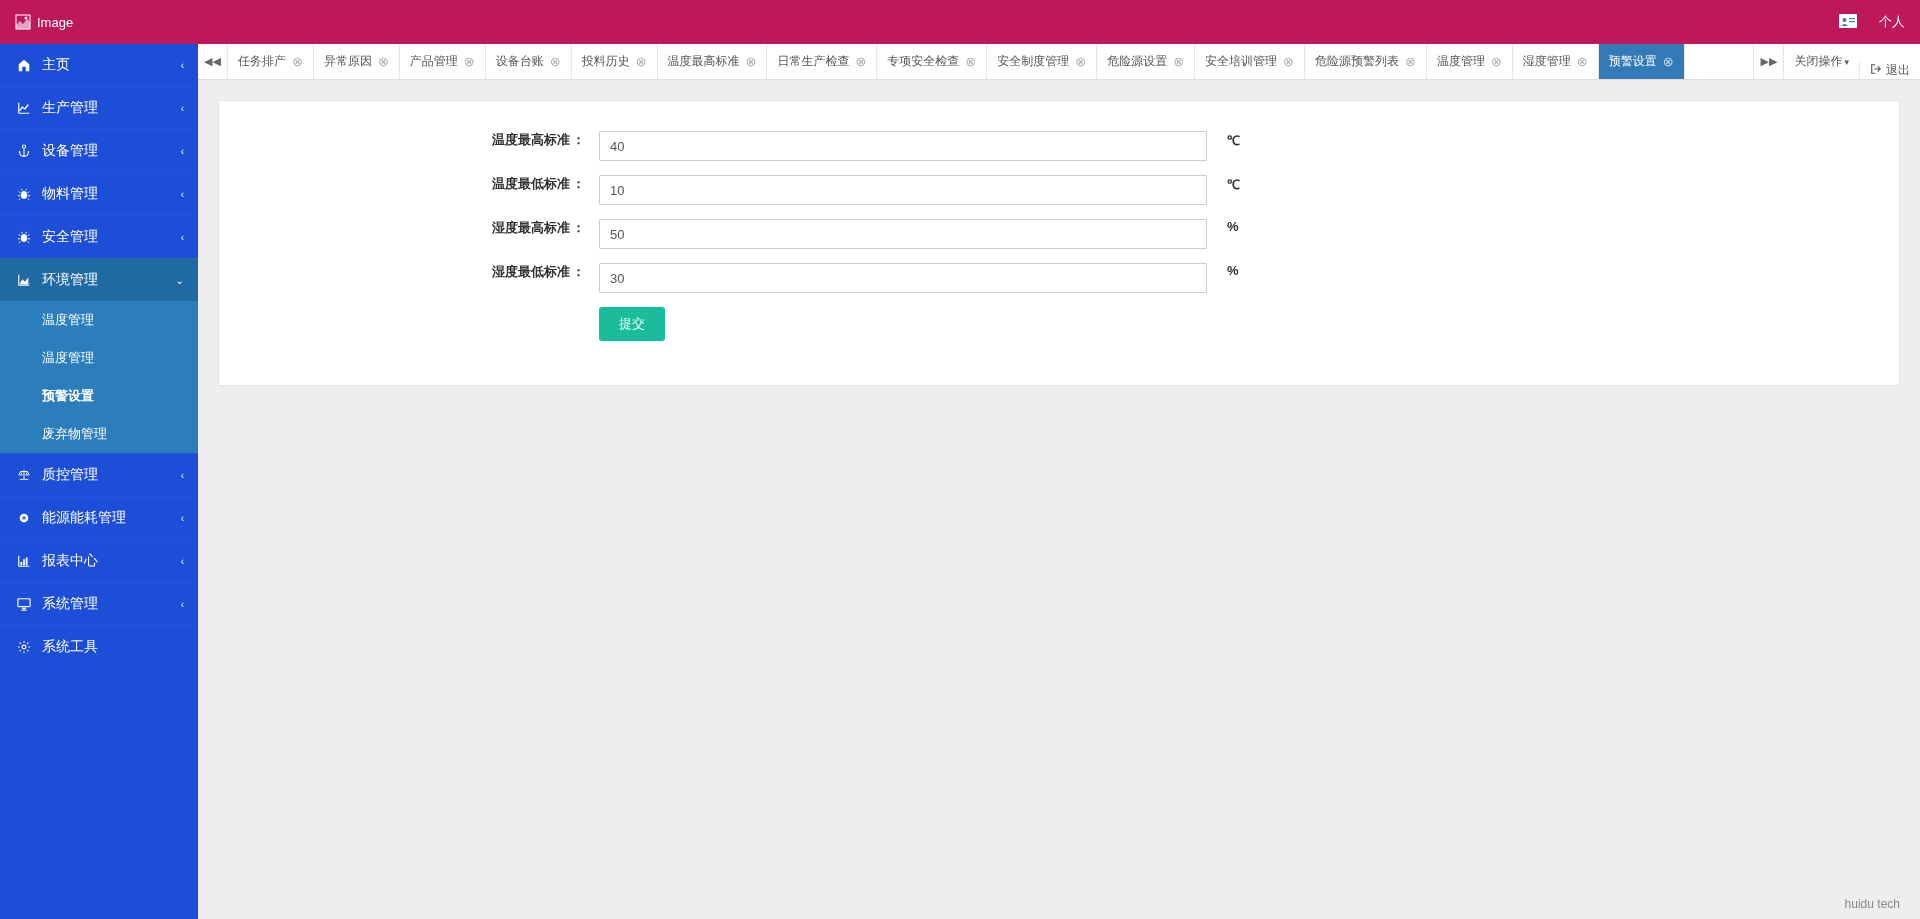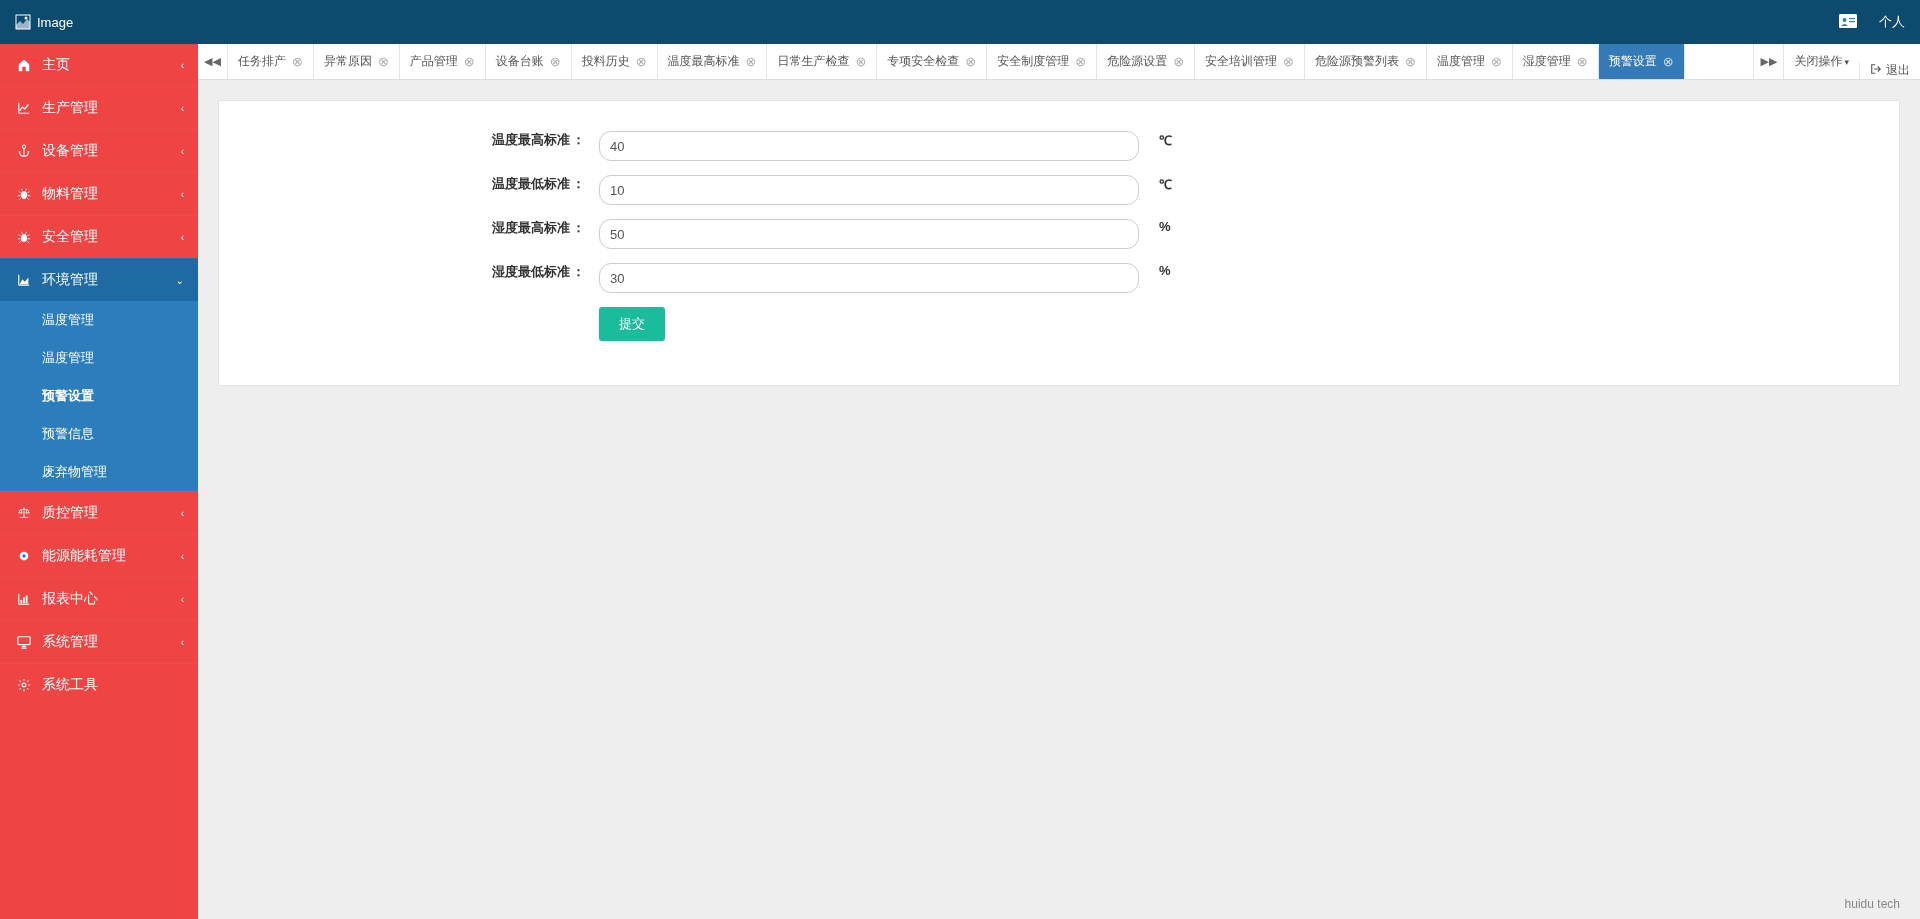--- a/index.html
+++ b/index.html
@@ -1,28 +1,28 @@
 <!DOCTYPE html>
 <html><head>
 <meta charset="utf-8">
 <style>
 * { margin: 0; padding: 0; box-sizing: border-box; }
 body { font-family: "Microsoft YaHei", Arial, sans-serif; font-size: 13px; background: #f0f0f0; color: #333; overflow: hidden; }
 .app { width: 1920px; height: 919px; position: relative; }
 
 
-.header { height: 44px; background: #0c4a6e; display: flex; align-items: center; padding: 0 15px; color: #fff; }
+.header { height: 44px; background: #be185d; display: flex; align-items: center; padding: 0 15px; color: #fff; }
 .logo { flex: 0 0 auto; display: flex; align-items: center; gap: 6px; font-size: 13px; }
 .logo-img { width: 16px; height: 16px; display: inline-block; }
 .header-spacer { flex: 1; }
 .header-user { display: flex; align-items: center; gap: 22px; cursor: pointer; }
 
 
 .body { display: flex; height: calc(919px - 44px); }
-.sidebar { width: 198px; background: #ef4444; color: #fff; overflow-y: auto; }
+.sidebar { width: 198px; background: #1d4ed8; color: #fff; overflow-y: auto; }
 .main { flex: 1; background: #eee; display: flex; flex-direction: column; position: relative; }
 
 
 .nav-item { display: flex; align-items: center; padding: 12px 16px; cursor: pointer; position: relative; font-size: 14px; border-top: 1px solid rgba(255,255,255,0.04); }
 .nav-item:first-child { border-top: none; }
 .nav-item.expanded { background: #1f6aa3; }
 .nav-icon { width: 16px; height: 16px; margin-right: 10px; display: inline-flex; align-items: center; justify-content: center; }
 .nav-chevron { position: absolute; right: 14px; font-size: 10px; }
 .nav-sub { background: #2b7dbc; }
 .nav-sub-item { padding: 10px 16px 10px 42px; cursor: pointer; font-size: 13px; }
@@ -42,21 +42,21 @@
 .tab-exit { display: flex; align-items: center; padding: 0 10px; border-left: 1px solid #e5e5e5; cursor: pointer; font-size: 12px; color: #555; gap: 4px; margin-top: 18px; }
 
 
 .content-wrap { flex: 1; padding: 20px; position: relative; }
 .panel { background: #fff; border: 1px solid #e5e5e5; padding: 30px 40px; min-height: 250px; }
 
 
 .form-row { display: flex; align-items: flex-start; margin-bottom: 14px; }
 .form-label { width: 340px; text-align: right; padding-right: 14px; font-size: 13px; font-weight: bold; color: #333; }
 .form-label .colon { margin-left: 2px; }
-.form-input { width: 540px; height: 30px; border: 1px solid #ccc; border-radius: 12px; padding: 0 10px; font-size: 13px; color: #555; }
+.form-input { width: 608px; height: 30px; border: 1px solid #ccc; border-radius: 1px; padding: 0 10px; font-size: 13px; color: #555; }
 .form-unit { margin-left: 20px; font-size: 13px; font-weight: bold; color: #333; }
 .form-row.submit-row .form-label { }
 .btn-submit { background: #1abc9c; color: #fff; border: none; border-radius: 3px; padding: 8px 20px; font-size: 13px; cursor: pointer; }
 
 
 .footer { position: absolute; right: 20px; bottom: 8px; font-size: 12px; color: #888; }
 
 
 .nav-icon svg, .header svg, .logo-img svg { fill: currentColor; }
 
@@ -153,21 +153,20 @@
               <path d="M3 13 L6 7 L9 10 L13 5 V13 Z" fill="#fff"></path>
             </svg>
           </span>
           <span>环境管理</span>
           <span class="nav-chevron">⌄</span>
         </div>
         <div class="nav-sub">
           <div class="nav-sub-item">温度管理</div>
           <div class="nav-sub-item">温度管理</div>
           <div class="nav-sub-item current">预警设置</div>
-          <div class="nav-sub-item">预警信息</div>
           <div class="nav-sub-item">废弃物管理</div>
         </div>
         <div class="nav-item">
           <span class="nav-icon">
             <svg viewBox="0 0 16 16" width="14" height="14">
               <path d="M8 2 V13 M3 13 H13 M4 4 H12 M4 4 L2 8 H6 Z M12 4 L10 8 H14 Z" stroke="#fff" stroke-width="1" fill="none"></path>
             </svg>
           </span>
           <span>质控管理</span>
           <span class="nav-chevron">‹</span>

